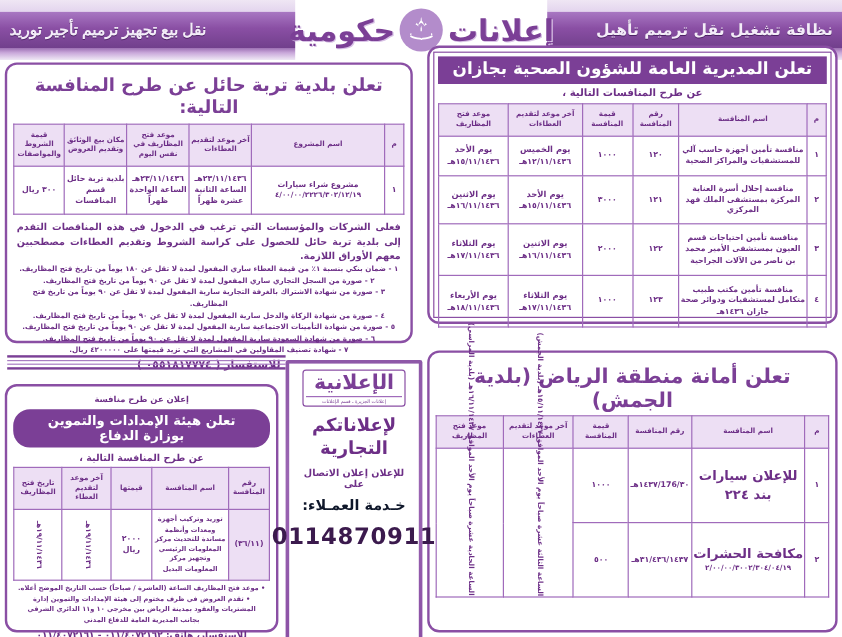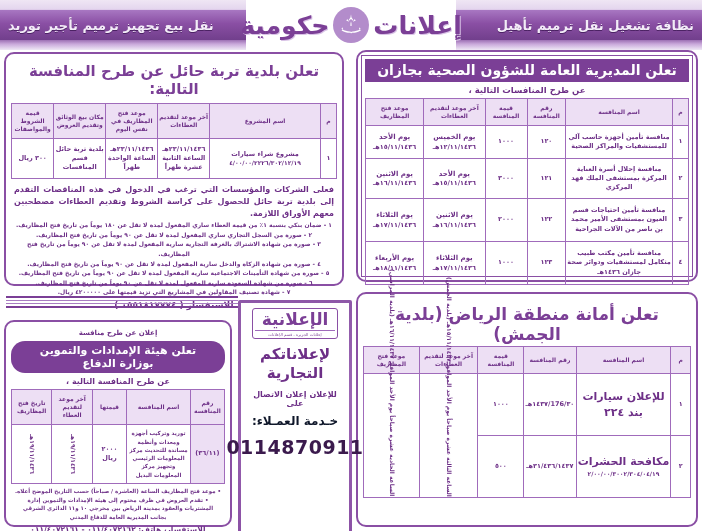--- a/index.html
+++ b/index.html
@@ -21,21 +21,21 @@
     position:absolute; left:0; top:10px; width:702px; height:30px;
     background: linear-gradient(180deg,#a877c2 0%, #8a4fa4 45%, #713f8c 100%);
   }
   .mast-kw {
     position:absolute; top:10px; height:30px; display:flex; align-items:center;
     color:#f3ecf8; font-size:13px; font-weight:bold; letter-spacing:0.5px;
     text-shadow:0 1px 0 #4c2364;
     white-space:nowrap;
   }
   .mast-kw.right { right:8px; }
-  .mast-kw.left  { left:8px; }
+  .mast-kw.left  { left:8px;font-family:Liberation Serif, serif; }
   .mast-center {
     position:absolute; left:50%; transform:translateX(-50%); top:0;
     width:210px; height:50px; background:#ffffff;
     display:flex; align-items:center; justify-content:center; gap:4px;
   }
   .mast-word {
     font-size:25px; font-weight:bold; color:#7b3f96;
     text-shadow:1px 1px 0 #d9c3e6;
     line-height:1;
   }
@@ -80,21 +80,21 @@
   .note-li {
     font-size:6px; color:#6d2f87; text-align:center; line-height:1.6;
     padding:0 4px; font-weight:bold;
   }
   .note-center {
     text-align:center; font-size:9px; font-weight:bold; color:#6d2f87; margin-top:3px;
   }
 
   
   #box-hail   { left:4px;  top:52px;  width:340px; height:234px; }
-  #box-jazan  { left:356px;top:50px;  width:342px; height:232px; }
+  #box-jazan  { left:356px;top:38px;  width:342px; height:232px; }
   #box-riyadh { left:356px;top:292px; width:342px; height:235px; }
   #box-defense{ left:4px;  top:320px; width:228px; height:207px; }
 
   
   .inner-frame { border:1px solid #8a4fa4; padding:3px; height:100%; }
 
   
   .deco {
     position:absolute; left:6px; top:296px; width:232px; height:18px;
   }

